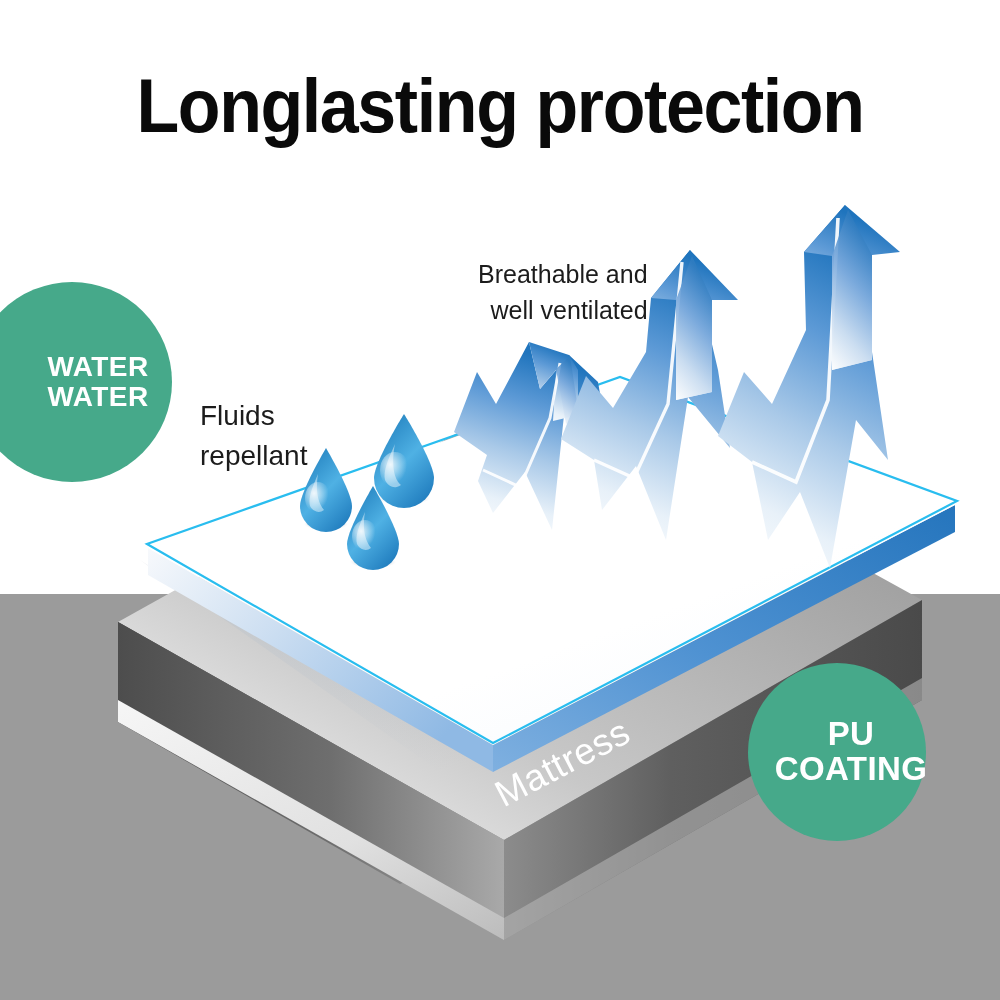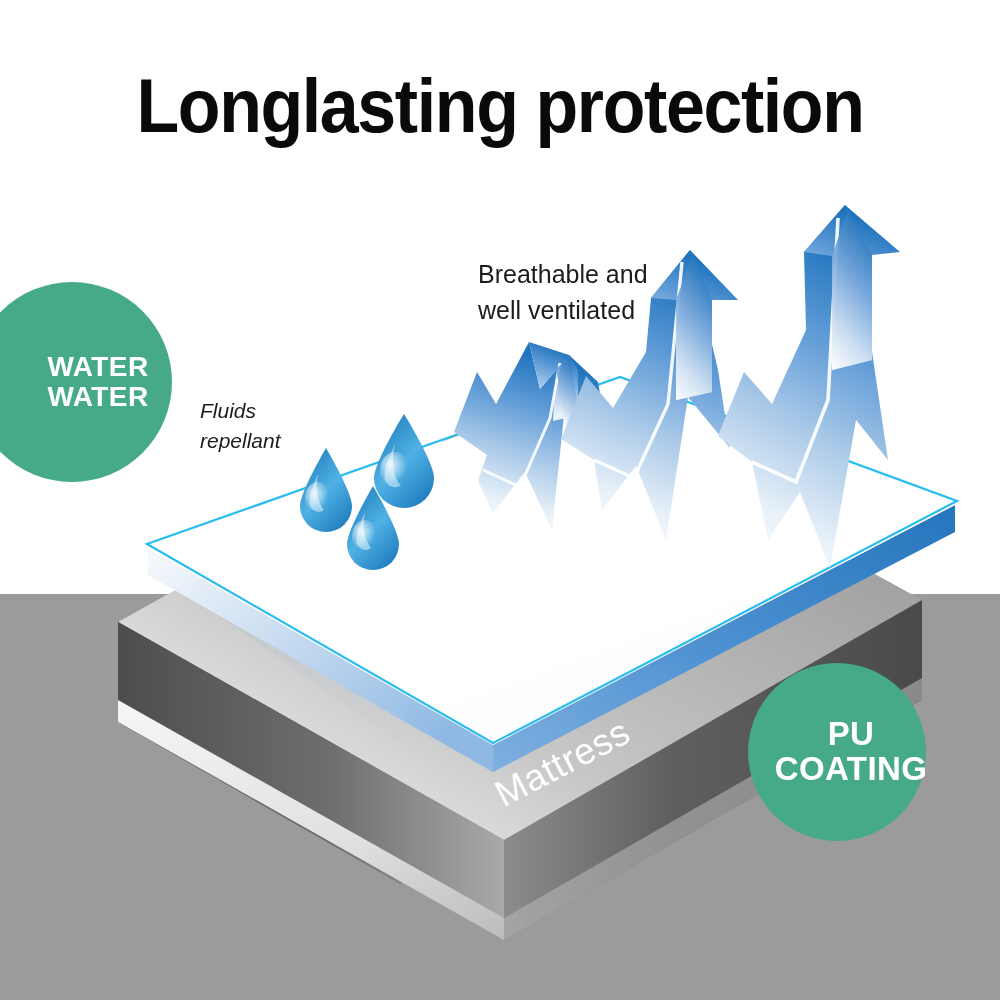--- a/index.html
+++ b/index.html
@@ -87,27 +87,27 @@
     position: absolute;
     color: #1c1c1c;
     font-family: "Liberation Sans", sans-serif;
     font-weight: 400;
     line-height: 1.42;
     white-space: pre-line;
   }
   #anno-fluids {
     left: 200px;
     top: 396px;
-    font-size: 21px;
-    font-style: italic;
+    font-size: 28px;
   }
   #anno-breathable {
     left: 478px;
     top: 257px;
     font-size: 25px;
+    text-align: right;
   }
   #label-mattress {
     position: absolute;
     left: 498px;
     top: 776px;
     font-size: 37px;
     font-weight: 400;
     color: #ffffff;
     transform: rotate(-27.5deg);
     transform-origin: 0 50%;

